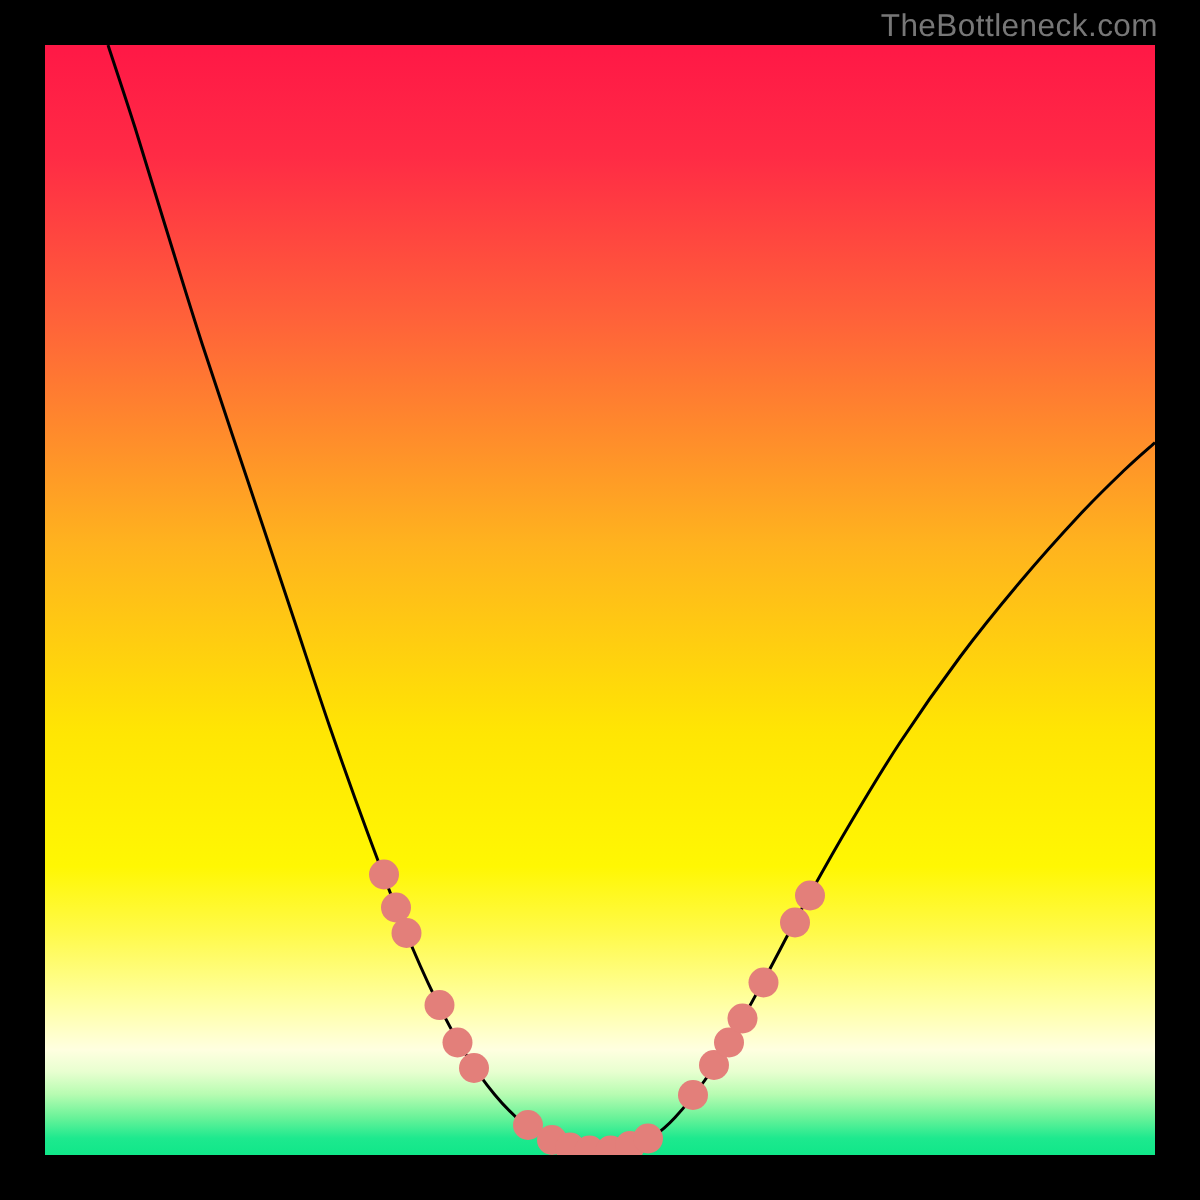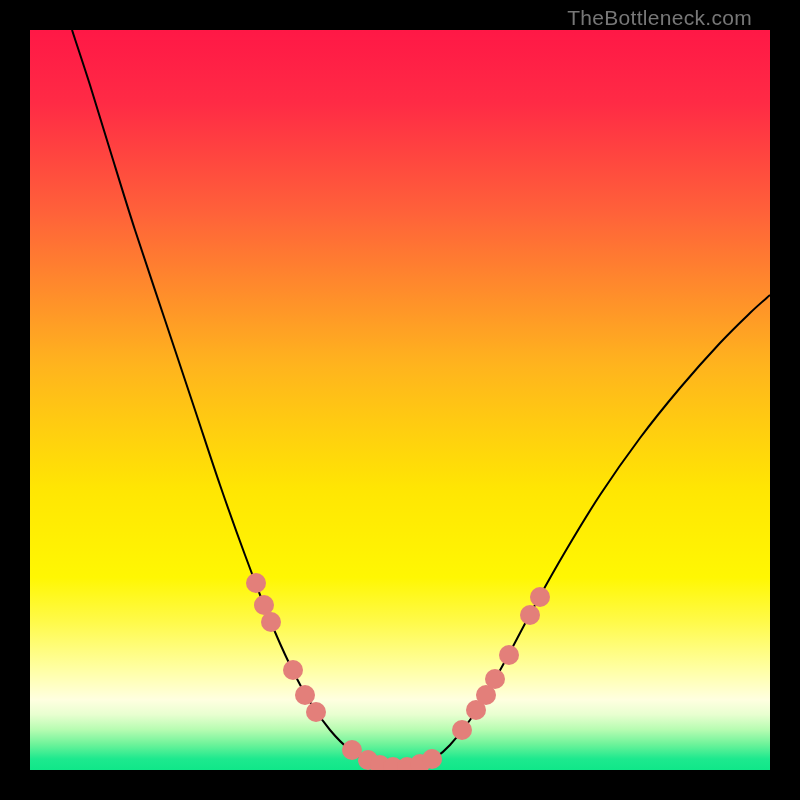--- a/index.html
+++ b/index.html
@@ -30,21 +30,21 @@
     position: absolute;
     left: 0;
     top: 0;
     width: 100%;
     height: 100%;
     overflow: visible;
   }
   .watermark {
     position: absolute;
     top: 6px;
-    right: 48px;
+    right: 28px;
     color: #777777;
     font-size: 21px;
     font-weight: 500;
     letter-spacing: 0.3px;
   }
 </style>
 </head>
 <body>
 
 <div class="watermark">TheBottleneck.com</div>

